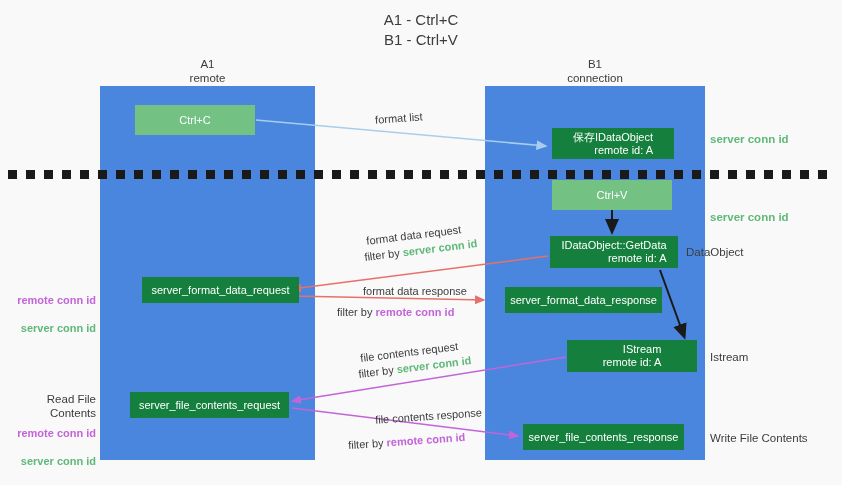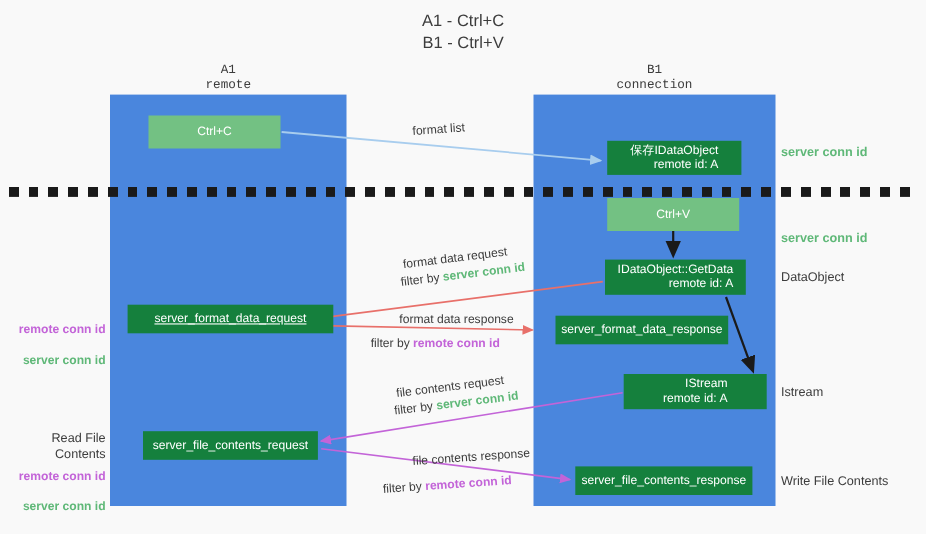--- a/index.html
+++ b/index.html
@@ -15,21 +15,21 @@
   
   .title{
     position:absolute;left:0;top:10px;width:842px;
     text-align:center;font-size:15px;line-height:20px;color:#3c3c3c;
     white-space:pre-line;
   }
 
   
   .col-head{
     position:absolute;text-align:center;font-size:11.5px;line-height:14px;
-    color:#3c3c3c;white-space:pre-line;font-family:Liberation Mono, monospace;
+    color:#3c3c3c;white-space:pre-line;
   }
   #head-a1{left:100px;top:57px;width:215px;}
   #head-b1{left:485px;top:57px;width:220px;}
 
   
   .lane{position:absolute;background:#4a86dd;}
   #lane-a1{left:100px;top:86px;width:215px;height:374px;}
   #lane-b1{left:485px;top:86px;width:220px;height:374px;}
 
   
@@ -45,33 +45,33 @@
     color:#ffffff;font-size:11px;line-height:13px;text-align:right;
     white-space:pre-line;padding:2px 4px;
   }
   .box.green{background:#73c183;}
   .box.orange{background:#15803d;}
 
   #box-ctrlc{left:135px;top:105px;width:120px;height:30px;}
   #box-save-ido{left:552px;top:128px;width:122px;height:31px;}
   #box-ctrlv{left:552px;top:180px;width:120px;height:30px;}
   #box-getdata{left:550px;top:236px;width:128px;height:32px;}
-  #box-fmt-req{left:116px;top:277px;width:187px;height:26px;text-decoration:underline;}
+  #box-fmt-req{left:142px;top:277px;width:157px;height:26px;}
   #box-fmt-resp{left:505px;top:287px;width:157px;height:26px;}
   #box-istream{left:567px;top:340px;width:130px;height:32px;}
   #box-file-req{left:130px;top:392px;width:159px;height:26px;}
   #box-file-resp{left:523px;top:424px;width:161px;height:26px;}
 
   
   .rlabel{position:absolute;font-size:11.5px;line-height:15px;white-space:pre-line;}
   .rlabel.green{color:#5fb878;font-weight:bold;}
   .rlabel.plain{color:#3c3c3c;}
   #r-conn-1{left:710px;top:132px;}
   #r-conn-2{left:710px;top:210px;}
-  #r-dataobject{left:710px;top:245px;}
+  #r-dataobject{left:686px;top:245px;}
   #r-istream{left:710px;top:350px;}
   #r-writefile{left:710px;top:431px;}
 
   
   .llabel{position:absolute;font-size:11px;line-height:14px;white-space:pre-line;font-weight:bold;}
   #l-ids-1{left:8px;top:279px;width:88px;text-align:right;}
   #l-ids-2{left:8px;top:412px;width:88px;text-align:right;}
   #l-readfile{left:8px;top:392px;width:88px;text-align:right;
               font-size:11.5px;font-weight:normal;color:#3c3c3c;}
   .id-remote{color:#c364d8;display:block;}

